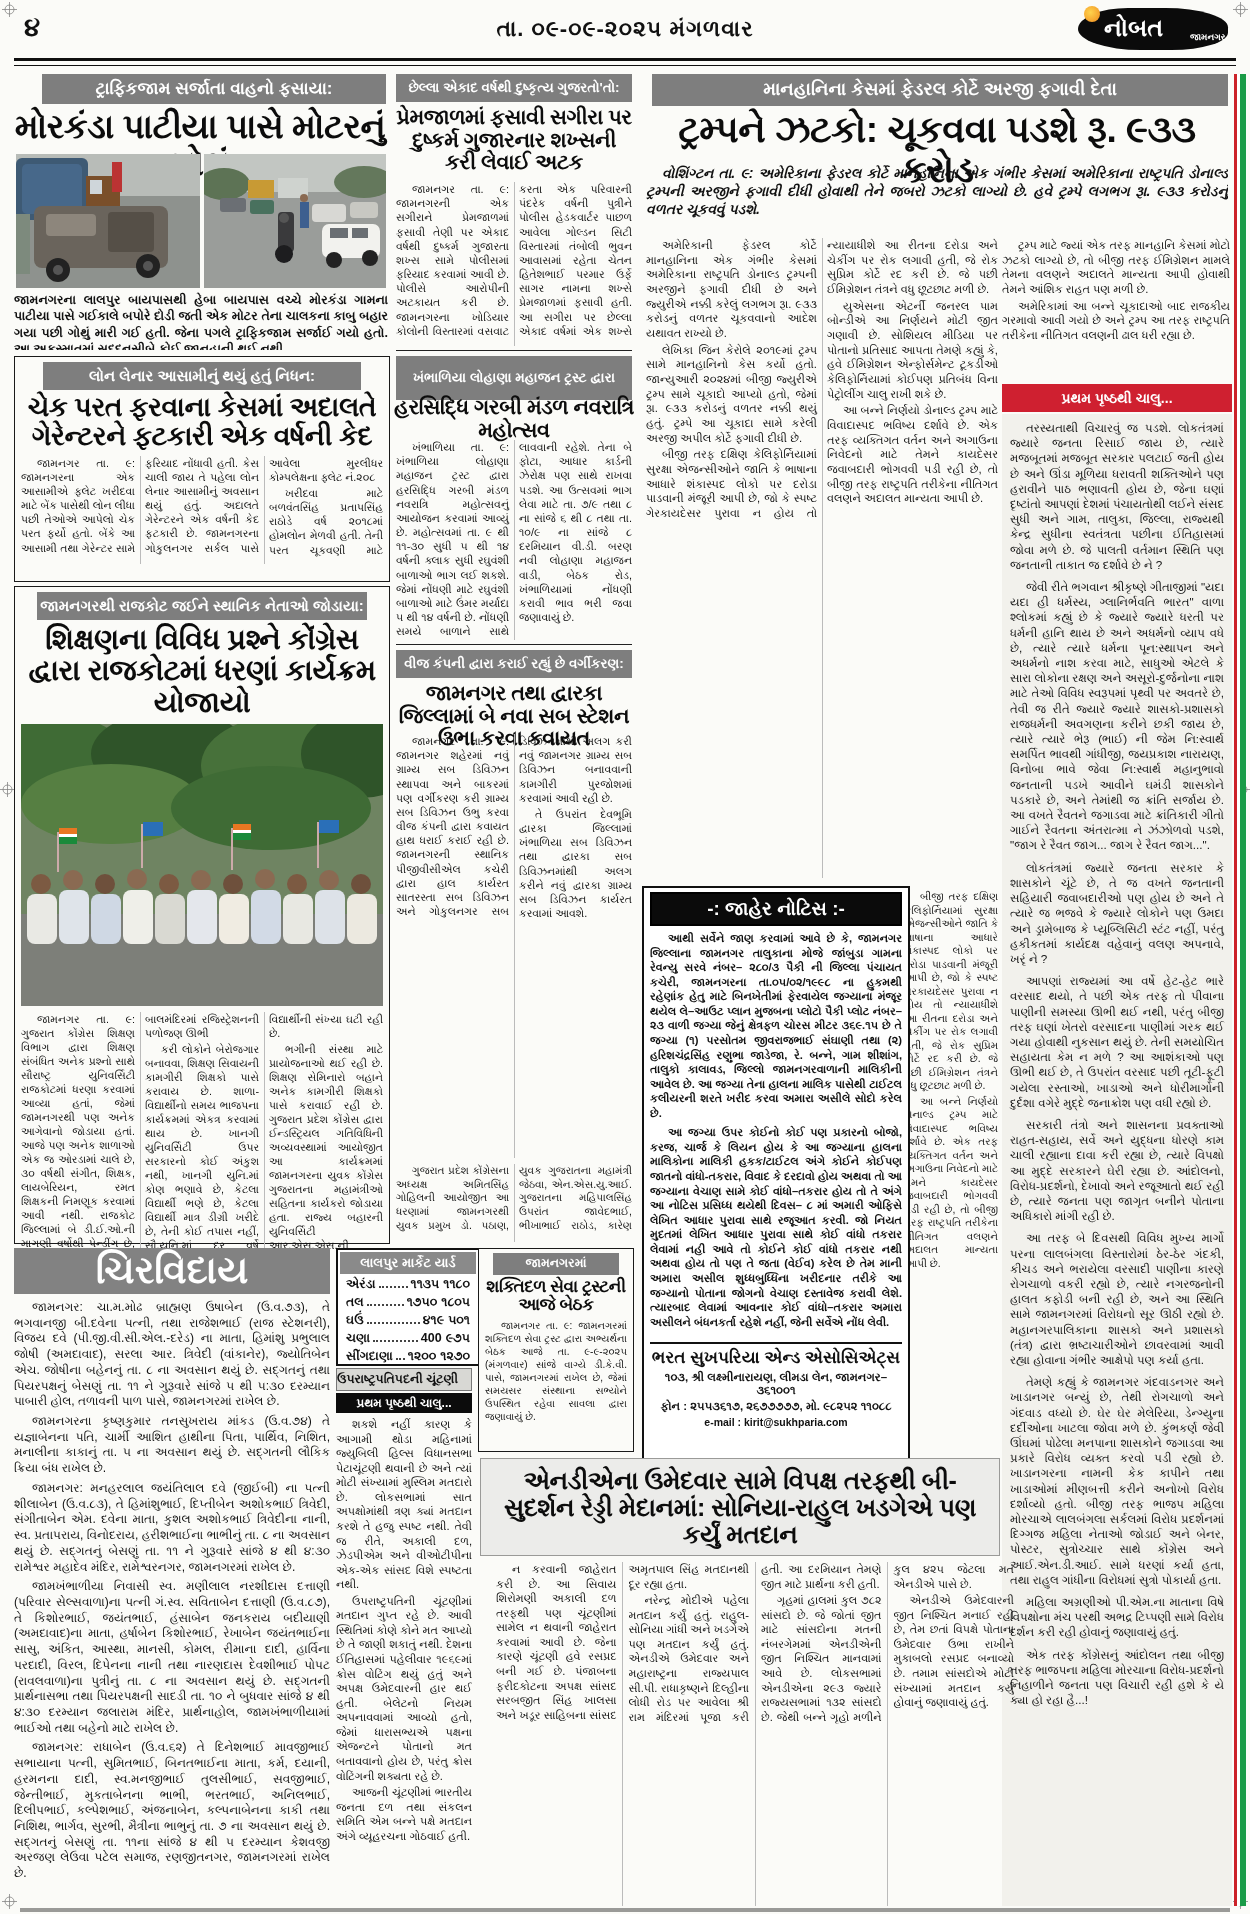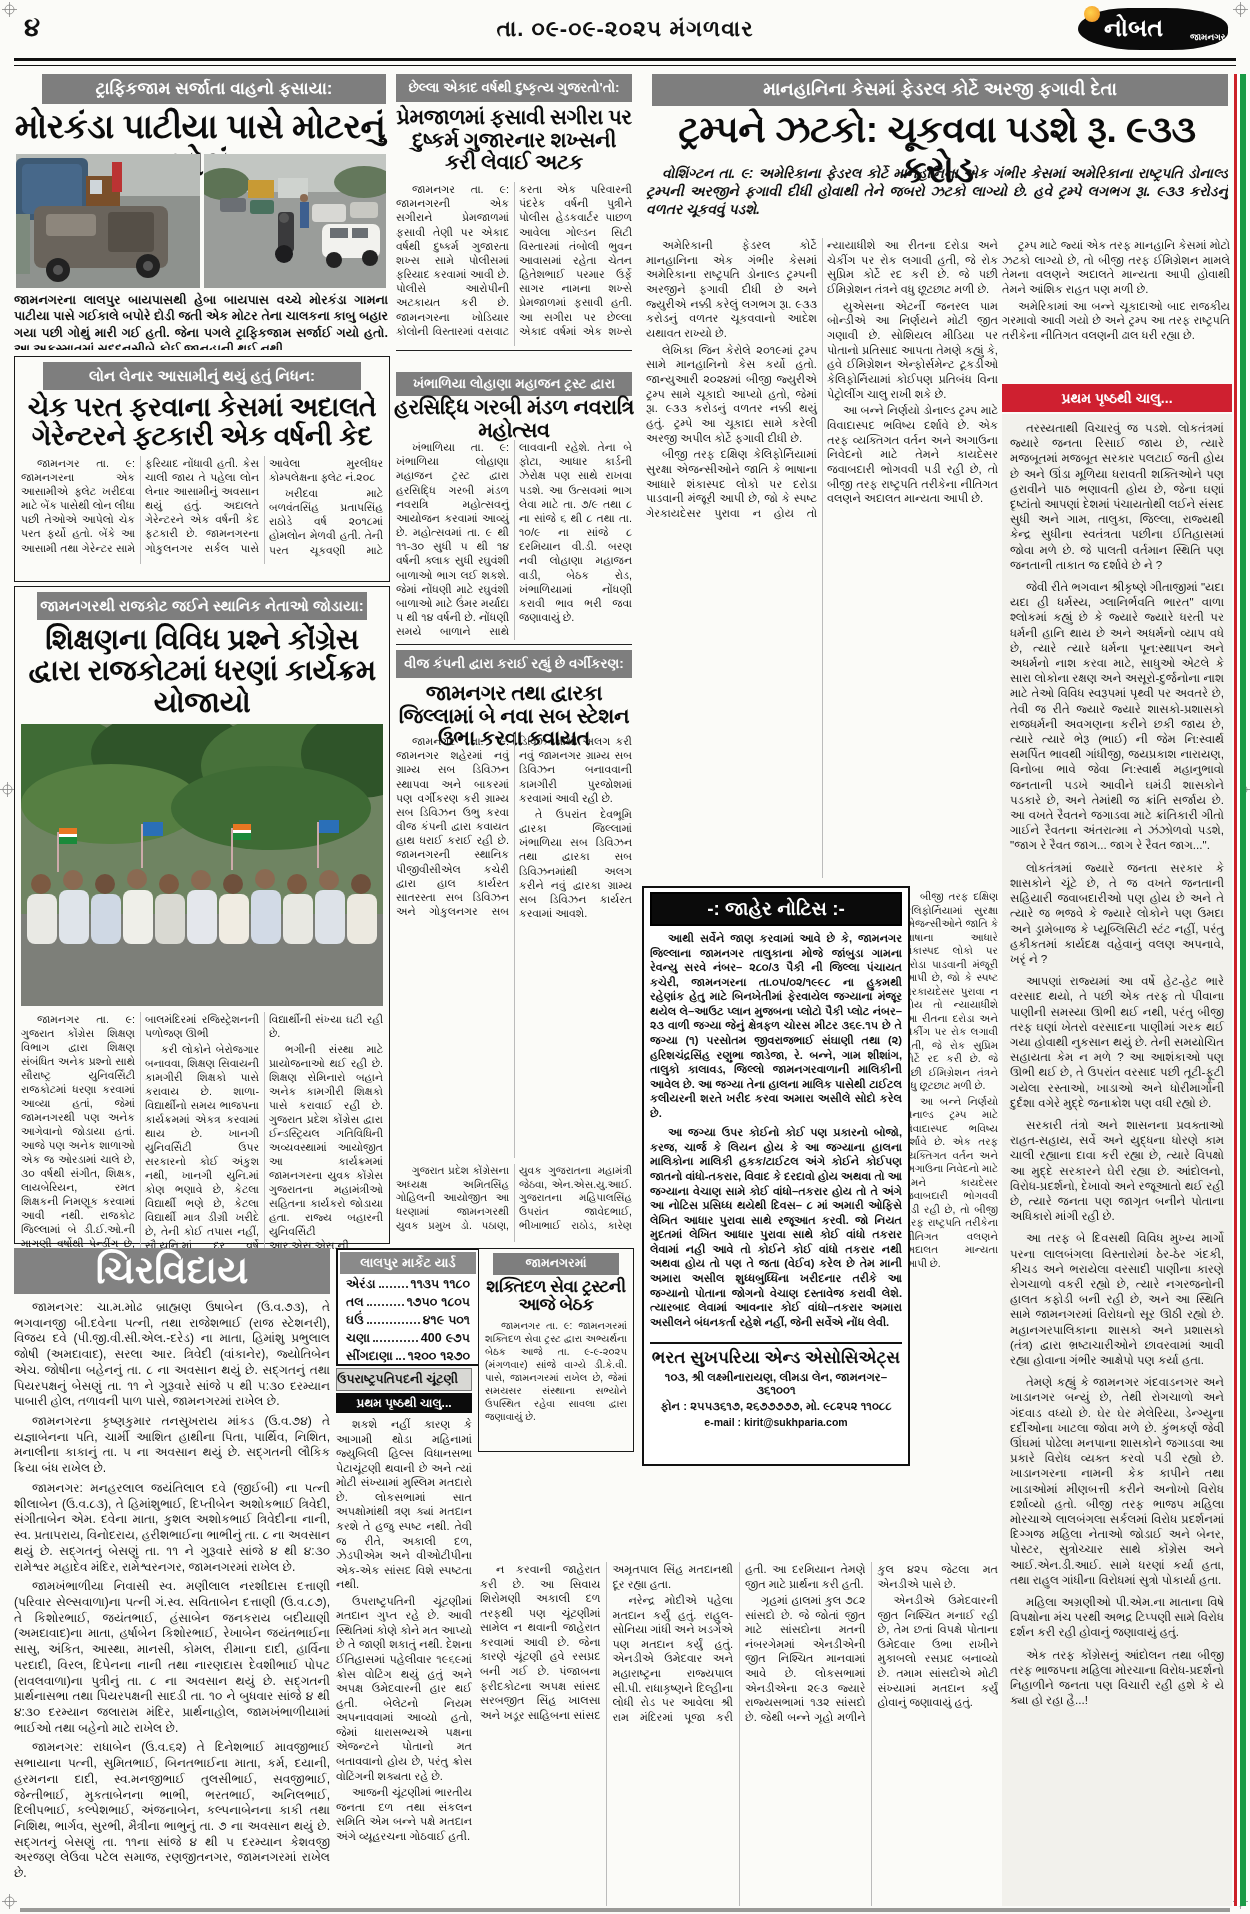--- a/index.html
+++ b/index.html
@@ -234,21 +234,21 @@
     </div>
   </div>
 
   <div class="abs kicker" style="left:396px;top:74px;width:236px;height:28px;font-size:13.5px;">છેલ્લા એકાદ વર્ષથી દુષ્કૃત્ય ગુજરતો'તો:</div>
   <div class="abs headline" style="left:394px;top:106px;width:240px;font-size:21px;">પ્રેમજાળમાં ફસાવી સગીરા પર દુષ્કર્મ ગુજારનાર શખ્સની કરી લેવાઈ અટક</div>
   <div class="abs body-txt cols2" style="left:396px;top:182px;width:236px;height:164px;font-size:10.9px;">
     <p>જામનગર તા. ૯: જામનગરની એક સગીરાને પ્રેમજાળમાં ફસાવી તેણી પર એકાદ વર્ષથી દુષ્કર્મ ગુજારતા શખ્સ સામે પોલીસમાં ફરિયાદ કરવામાં આવી છે. પોલીસે આરોપીની અટકાયત કરી છે. જામનગરના ખોડિયાર કોલોની વિસ્તારમાં વસવાટ કરતા એક પરિવારની પંદરેક વર્ષની પુત્રીને પોલીસ હેડકવાર્ટર પાછળ આવેલા ગોલ્ડન સિટી વિસ્તારમાં તંબોલી ભુવન આવાસમાં રહેતા ચેતન હિતેશભાઈ પરમાર ઉર્ફે સાગર નામના શખ્સે પ્રેમજાળમાં ફસાવી હતી. આ સગીરા પર છેલ્લા એકાદ વર્ષમાં એક શખ્સે કેટલીક વખત દુષ્કર્મ ગુજાર્યું હતું. તે બાબતની સગીરાએ પોતાના માતાને જાણ કરી પછી પોલીસમાં ફરિયાદ નોંધાવાઈ હતી. પોલીસે ગુનો નોંધી આરોપી ચેતન ઉર્ફે સાગરની અટકાયત કરી પૃચ્છા હાથ ધરી છે.</p>
   </div>
 
   <div class="abs thinrule" style="left:396px;top:350px;width:236px;"></div>
-  <div class="abs kicker" style="left:396px;top:356px;width:236px;height:24px;font-size:13.5px;margin-top:16px;">ખંભાળિયા લોહાણા મહાજન ટ્રસ્ટ દ્વારા</div>
+  <div class="abs kicker" style="left:396px;top:356px;width:236px;height:44px;font-size:13.5px;">ખંભાળિયા લોહાણા મહાજન ટ્રસ્ટ દ્વારા</div>
   <div class="abs headline" style="left:394px;top:388px;width:240px;font-size:21px;margin-top:8px;">હરસિદ્ધિ ગરબી મંડળ નવરાત્રિ મહોત્સવ</div>
   <div class="abs body-txt cols2" style="left:396px;top:440px;width:236px;height:200px;font-size:10.9px;">
     <p>ખંભાળિયા તા. ૯: ખંભાળિયા લોહાણા મહાજન ટ્રસ્ટ દ્વારા હરસિદ્ધિ ગરબી મંડળ નવરાત્રિ મહોત્સવનું આયોજન કરવામાં આવ્યું છે. મહોત્સવમાં તા. ૯ થી ૧૧-૩૦ સુધી ૫ થી ૧૪ વર્ષની ક્લાક સુધી રઘુવંશી બાળાઓ ભાગ લઈ શકશે. જેમાં નોંધણી માટે રઘુવંશી બાળાઓ માટે ઉંમર મર્યાદા ૫ થી ૧૪ વર્ષની છે. નોંધણી સમયે બાળાને સાથે લાવવાની રહેશે. તેના બે ફોટા, આધાર કાર્ડની ઝેરોક્ષ પણ સાથે રાખવા પડશે. આ ઉત્સવમાં ભાગ લેવા માટે તા. ૭/૯ તથા ૮ ના સાંજે ૬ થી ૮ તથા તા. ૧૦/૯ ના સાંજે ૮ દરમિયાન વી.ડી. બરણ નવી લોહાણા મહાજન વાડી, બેઠક રોડ, ખંભાળિયામાં નોંધણી કરાવી ભાવ ભરી જવા જણાવાયું છે.</p>
   </div>
 
   <div class="abs thinrule" style="left:396px;top:644px;width:236px;"></div>
   <div class="abs kicker" style="left:396px;top:650px;width:236px;height:28px;font-size:13.5px;">વીજ કંપની દ્વારા કરાઈ રહ્યું છે વર્ગીકરણ:</div>
   <div class="abs headline" style="left:394px;top:682px;width:240px;font-size:21px;">જામનગર તથા દ્વારકા જિલ્લામાં બે નવા સબ સ્ટેશન ઉભા કરવા કવાયત</div>
   <div class="abs body-txt cols2" style="left:396px;top:734px;width:236px;height:424px;font-size:10.9px;">
     <p>જામનગર તા. ૯: જામનગર શહેરમાં નવું ગ્રામ્ય સબ ડિવિઝન સ્થાપવા અને બાકરમાં પણ વર્ગીકરણ કરી ગ્રામ્ય સબ ડિવિઝન ઉભુ કરવા વીજ કંપની દ્વારા કવાયત હાથ ધરાઈ કરાઈ રહી છે. જામનગરની સ્થાનિક પીજીવીસીએલ કચેરી દ્વારા હાલ કાર્યરત સાતરસ્તા સબ ડિવિઝન અને ગોકુલનગર સબ ડિવિઝનમાંથી અલગ કરી નવું જામનગર ગ્રામ્ય સબ ડિવિઝન બનાવવાની કામગીરી પુરજોશમાં કરવામાં આવી રહી છે.</p>
@@ -310,21 +310,24 @@
     <p>લોકતંત્રમાં જ્યારે જનતા સરકાર કે શાસકોને ચૂંટે છે, તે જ વખતે જનતાની સહિયારી જવાબદારીઓ પણ હોય છે અને તે ત્યારે જ ભજવે કે જ્યારે લોકોને પણ ઉમદા અને ડ્રામેબાજ કે પ્યૂબ્લિસિટી સ્ટંટ નહીં, પરંતુ હકીકતમાં કાર્યદક્ષ વહેવાનું વલણ અપનાવે, ખરૃં ને ?</p>
     <p>આપણાં રાજ્યમાં આ વર્ષે હેટ-હેટ ભારે વરસાદ થયો, તે પછી એક તરફ તો પીવાના પાણીની સમસ્યા ઊભી થઈ નથી, પરંતુ બીજી તરફ ઘણાં ખેતરો વરસાદના પાણીમાં ગરક થઈ ગયા હોવાથી નુકસાન થયું છે. તેની સમયોચિત સહાયતા કેમ ન મળે ? આ આશંકાઓ પણ ઊભી થઈ છે, તે ઉપરાંત વરસાદ પછી તૂટી-ફૂટી ગયેલા રસ્તાઓ, ખાડાઓ અને ધોરીમાર્ગોની દુર્દશા વગેરે મુદ્દે જનાક્રોશ પણ વધી રહ્યો છે.</p>
     <p>સરકારી તંત્રો અને શાસનના પ્રવક્તાઓ રાહત-સહાય, સર્વે અને યુદ્ધના ધોરણે કામ ચાલી રહ્યાના દાવા કરી રહ્યા છે, ત્યારે વિપક્ષો આ મુદ્દે સરકારને ઘેરી રહ્યા છે. આંદોલનો, વિરોધ-પ્રદર્શનો, દેખાવો અને રજૂઆતો થઈ રહી છે, ત્યારે જનતા પણ જાગૃત બનીને પોતાના અધિકારો માંગી રહી છે.</p>
     <p>આ તરફ બે દિવસથી વિવિધ મુખ્ય માર્ગો પરના લાલબંગલા વિસ્તારોમાં ઠેર-ઠેર ગંદકી, કીચડ અને ભરાયેલા વરસાદી પાણીના કારણે રોગચાળો વકરી રહ્યો છે, ત્યારે નગરજનોની હાલત કફોડી બની રહી છે, અને આ સ્થિતિ સામે જામનગરમાં વિરોધનો સૂર ઊઠી રહ્યો છે. મહાનગરપાલિકાના શાસકો અને પ્રશાસકો (તંત્ર) દ્વારા ભ્રષ્ટાચારીઓને છાવરવામાં આવી રહ્યા હોવાના ગંભીર આક્ષેપો પણ કર્યા હતા.</p>
     <p>તેમણે કહ્યું કે જામનગર ગંદવાડનગર અને ખાડાનગર બન્યું છે, તેથી રોગચાળો અને ગંદવાડ વધ્યો છે. ઘેર ઘેર મેલેરિયા, ડેન્ગ્યુના દર્દીઓના ખાટલા જોવા મળે છે. કુંભકર્ણ જેવી ઊંઘમાં પોઢેલા મનપાના શાસકોને જગાડવા આ પ્રકારે વિરોધ વ્યક્ત કરવો પડી રહ્યો છે. ખાડાનગરના નામની કેક કાપીને તથા ખાડાઓમાં મીણબત્તી કરીને અનોખો વિરોધ દર્શાવ્યો હતો. બીજી તરફ ભાજપ મહિલા મોરચાએ લાલબંગલા સર્કલમાં વિરોધ પ્રદર્શનમાં દિગ્ગજ મહિલા નેતાઓ જોડાઈ અને બેનર, પોસ્ટર, સુત્રોચ્ચાર સાથે કોંગ્રેસ અને આઈ.એન.ડી.આઈ. સામે ધરણાં કર્યા હતા, તથા રાહુલ ગાંધીના વિરોધમાં સુત્રો પોકાર્યા હતા.</p>
     <p>મહિલા અગ્રણીઓ પી.એમ.ના માતાના વિષે વિપક્ષોના મંચ પરથી અભદ્ર ટિપ્પણી સામે વિરોધ દર્શન કરી રહી હોવાનું જણાવાયું હતું.</p>
     <p>એક તરફ કોંગ્રેસનું આંદોલન તથા બીજી તરફ ભાજપના મહિલા મોરચાના વિરોધ-પ્રદર્શનો નિહાળીને જનતા પણ વિચારી રહી હશે કે યે ક્યા હો રહા હૈ...!</p>
   </div>
   <div class="abs" style="left:1234px;top:74px;width:12px;height:1832px;background:linear-gradient(to right,#cc2229 0 3px,#fff 3px 6px,#199b46 6px 12px);"></div>
 
-  <div class="abs body-txt cols4" style="left:480px;top:1562px;width:518px;height:344px;font-size:11.2px;">
+  <div class="abs" style="left:480px;top:1458px;width:518px;height:96px;background:#ececea;border:1px solid #9a9a98;display:flex;align-items:center;">
+    <div class="headline" style="width:100%;font-size:25px;padding:0 10px;">એનડીએના ઉમેદવાર સામે વિપક્ષ તરફથી બી-સુદર્શન રેડ્ડી મેદાનમાં: સોનિયા-રાહુલ ખડગેએ પણ કર્યું મતદાન</div>
+  </div>
+  <div class="abs body-txt cols4" style="left:496px;top:1562px;width:518px;height:344px;font-size:11.2px;">
     <p>ન કરવાની જાહેરાત કરી છે. આ સિવાય શિરોમણી અકાલી દળ તરફથી પણ ચૂંટણીમાં સામેલ ન થવાની જાહેરાત કરવામાં આવી છે. જેના કારણે ચૂંટણી હવે રસપ્રદ બની ગઈ છે. પંજાબના ફરીદકોટના અપક્ષ સાંસદ સરબજીત સિંહ ખાલસા અને ખડૂર સાહિબના સાંસદ અમૃતપાલ સિંહ મતદાનથી દૂર રહ્યા હતા.</p>
     <p>નરેન્દ્ર મોદીએ પહેલા મતદાન કર્યું હતું. રાહુલ-સોનિયા ગાંધી અને ખડગેએ પણ મતદાન કર્યું હતું. એનડીએ ઉમેદવાર અને મહારાષ્ટ્રના રાજ્યપાલ સી.પી. રાધાકૃષ્ણને દિલ્હીના લોધી રોડ પર આવેલા શ્રી રામ મંદિરમાં પૂજા કરી હતી. આ દરમિયાન તેમણે જીત માટે પ્રાર્થના કરી હતી.</p>
     <p>ગૃહમાં હાલમાં કુલ ૭૮૨ સાંસદો છે. જે જોતાં જીત માટે સાંસદોના મતની નંબરગેમમાં એનડીએની જીત નિશ્ચિત માનવામાં આવે છે. લોકસભામાં એનડીએના ૨૯૩ જ્યારે રાજ્યસભામાં ૧૩૨ સાંસદો છે. જેથી બન્ને ગૃહો મળીને કુલ ૪૨૫ જેટલા મત એનડીએ પાસે છે.</p>
     <p>એનડીએ ઉમેદવારની જીત નિશ્ચિત મનાઈ રહી છે, તેમ છતાં વિપક્ષે પોતાના ઉમેદવાર ઉભા રાખીને મુકાબલો રસપ્રદ બનાવ્યો છે. તમામ સાંસદોએ મોટી સંખ્યામાં મતદાન કર્યું હોવાનું જણાવાયું હતું.</p>
   </div>
 
   <div class="abs" style="left:20px;top:1908px;width:1210px;height:4px;background:#9a9a98;"></div>
 
 </div>
 

